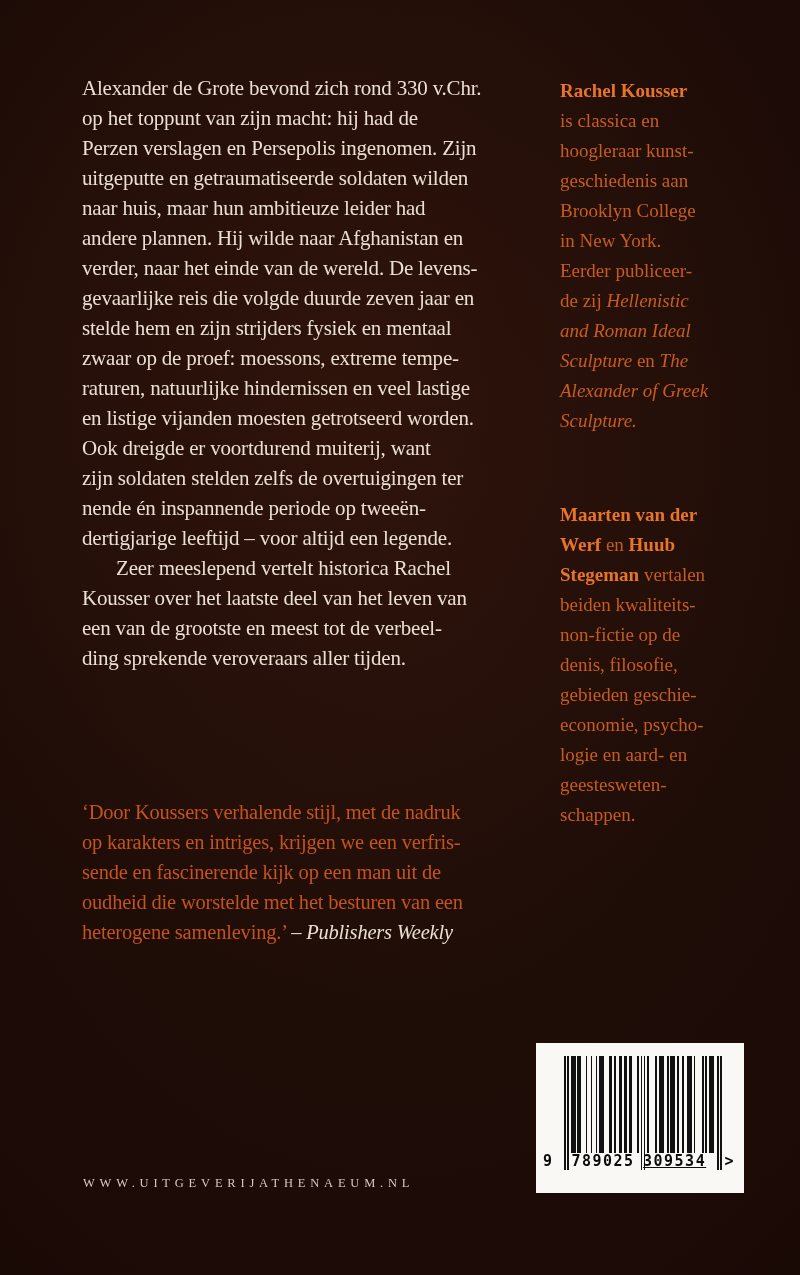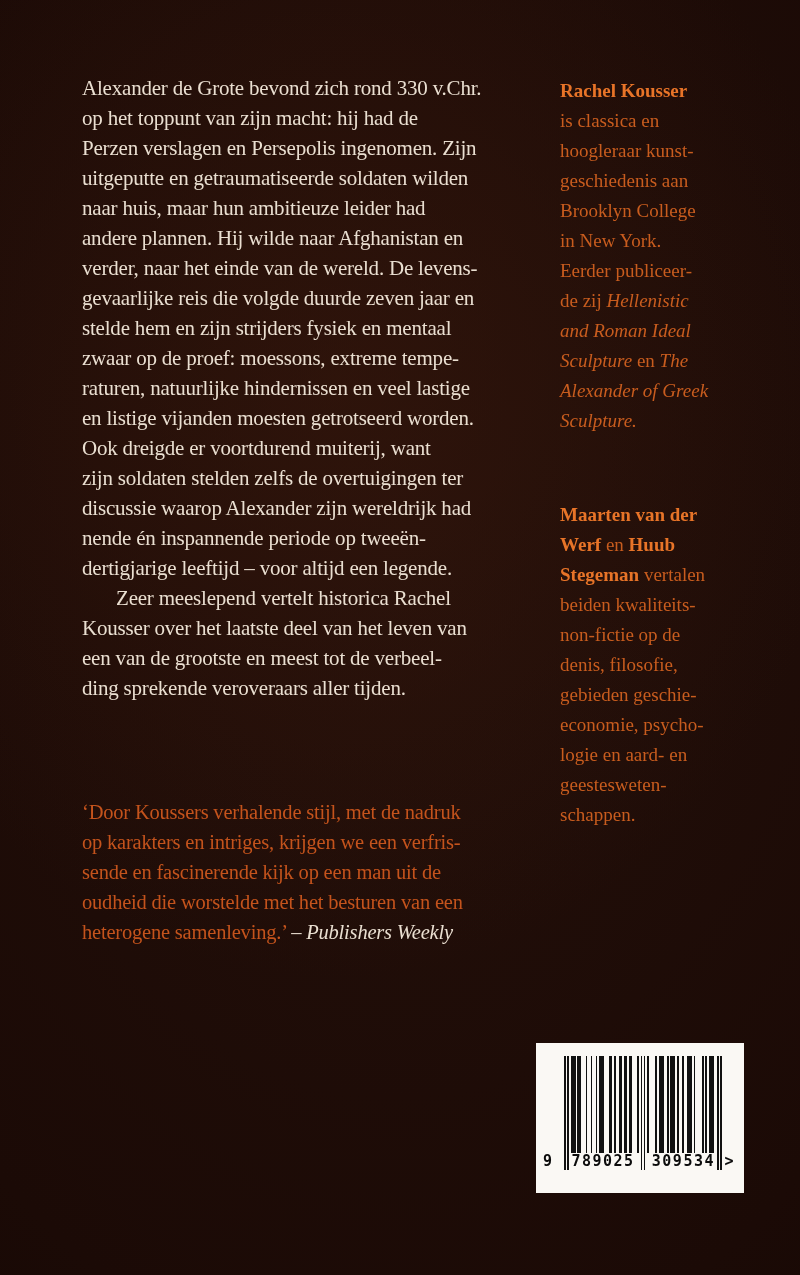--- a/index.html
+++ b/index.html
@@ -53,21 +53,21 @@
   }
   .bc-bars{position:absolute;left:28px;top:13px;width:158px;height:114px;}
   .bc-bars svg{display:block;width:100%;height:100%;shape-rendering:crispEdges;}
   .bc-digits span{
     position:absolute;top:107px;height:22px;line-height:22px;
     font-family:"DejaVu Sans Mono", monospace;
     font-size:15px;font-weight:bold;color:#0c0c0c;
   }
   .bc-d-first{left:7px;width:20px;text-align:left;}
   .bc-d-g1{left:31px;width:72px;text-align:center;letter-spacing:1.5px;}
-  .bc-d-g2{left:107px;width:72px;text-align:right;letter-spacing:1.5px;}
+  .bc-d-g2{left:107px;width:72px;text-align:left;letter-spacing:1.5px;text-decoration:underline;}
   .bc-d-tr{left:181px;width:24px;text-align:center;}
 </style>
 </head>
 <body>
 
 <div class="canvas">
 
   <div class="blurb">
     <div class="para1">
         <div class="line"><span class="seg-w">Alexander de Grote bevond zich rond 330 v.Chr.</span></div>
@@ -77,21 +77,20 @@
         <div class="line"><span class="seg-w">naar huis, maar hun ambitieuze leider had</span></div>
         <div class="line"><span class="seg-w">andere plannen. Hij wilde naar Afghanistan en</span></div>
         <div class="line"><span class="seg-w">verder, naar het einde van de wereld. De levens-</span></div>
         <div class="line"><span class="seg-w">gevaarlijke reis die volgde duurde zeven jaar en</span></div>
         <div class="line"><span class="seg-w">stelde hem en zijn strijders fysiek en mentaal</span></div>
         <div class="line"><span class="seg-w">zwaar op de proef: moessons, extreme tempe-</span></div>
         <div class="line"><span class="seg-w">raturen, natuurlijke hindernissen en veel lastige</span></div>
         <div class="line"><span class="seg-w">en listige vijanden moesten getrotseerd worden.</span></div>
         <div class="line"><span class="seg-w">Ook dreigde er voortdurend muiterij, want</span></div>
         <div class="line"><span class="seg-w">zijn soldaten stelden zelfs de overtuigingen ter</span></div>
-        <div class="line"><span class="seg-w">discussie waarop Alexander zijn wereldrijk had</span></div>
         <div class="line"><span class="seg-w">nende én inspannende periode op tweeën-</span></div>
         <div class="line"><span class="seg-w">dertigjarige leeftijd – voor altijd een legende.</span></div>
       </div>
     <div class="para2">
         <div class="line"><span class="seg-w">Zeer meeslepend vertelt historica Rachel</span></div>
         <div class="line"><span class="seg-w">Kousser over het laatste deel van het leven van</span></div>
         <div class="line"><span class="seg-w">een van de grootste en meest tot de verbeel-</span></div>
         <div class="line"><span class="seg-w">ding sprekende veroveraars aller tijden.</span></div>
       </div>
   </div>
@@ -127,20 +126,21 @@
         <div class="line"><span class="seg-r">non-fictie op de</span></div>
         <div class="line"><span class="seg-r">denis, filosofie,</span></div>
         <div class="line"><span class="seg-r">gebieden geschie-</span></div>
         <div class="line"><span class="seg-r">economie, psycho-</span></div>
         <div class="line"><span class="seg-r">logie en aard- en</span></div>
         <div class="line"><span class="seg-r">geestesweten-</span></div>
         <div class="line"><span class="seg-r">schappen.</span></div>
       </div>
   </div>
 
+  <div class="website">WWW.UITGEVERIJATHENAEUM.NL</div>
 
   <div class="barcode-box">
     <div class="bc-bars">
         <svg viewBox="0 0 95 34" preserveAspectRatio="none">
           <rect x="0" y="0" width="1" height="34" fill="#111111"></rect>
           <rect x="2" y="0" width="1" height="34" fill="#111111"></rect>
           <rect x="4" y="0" width="1" height="29" fill="#111111"></rect>
           <rect x="5" y="0" width="1" height="29" fill="#111111"></rect>
           <rect x="6" y="0" width="1" height="29" fill="#111111"></rect>
           <rect x="8" y="0" width="1" height="29" fill="#111111"></rect>

